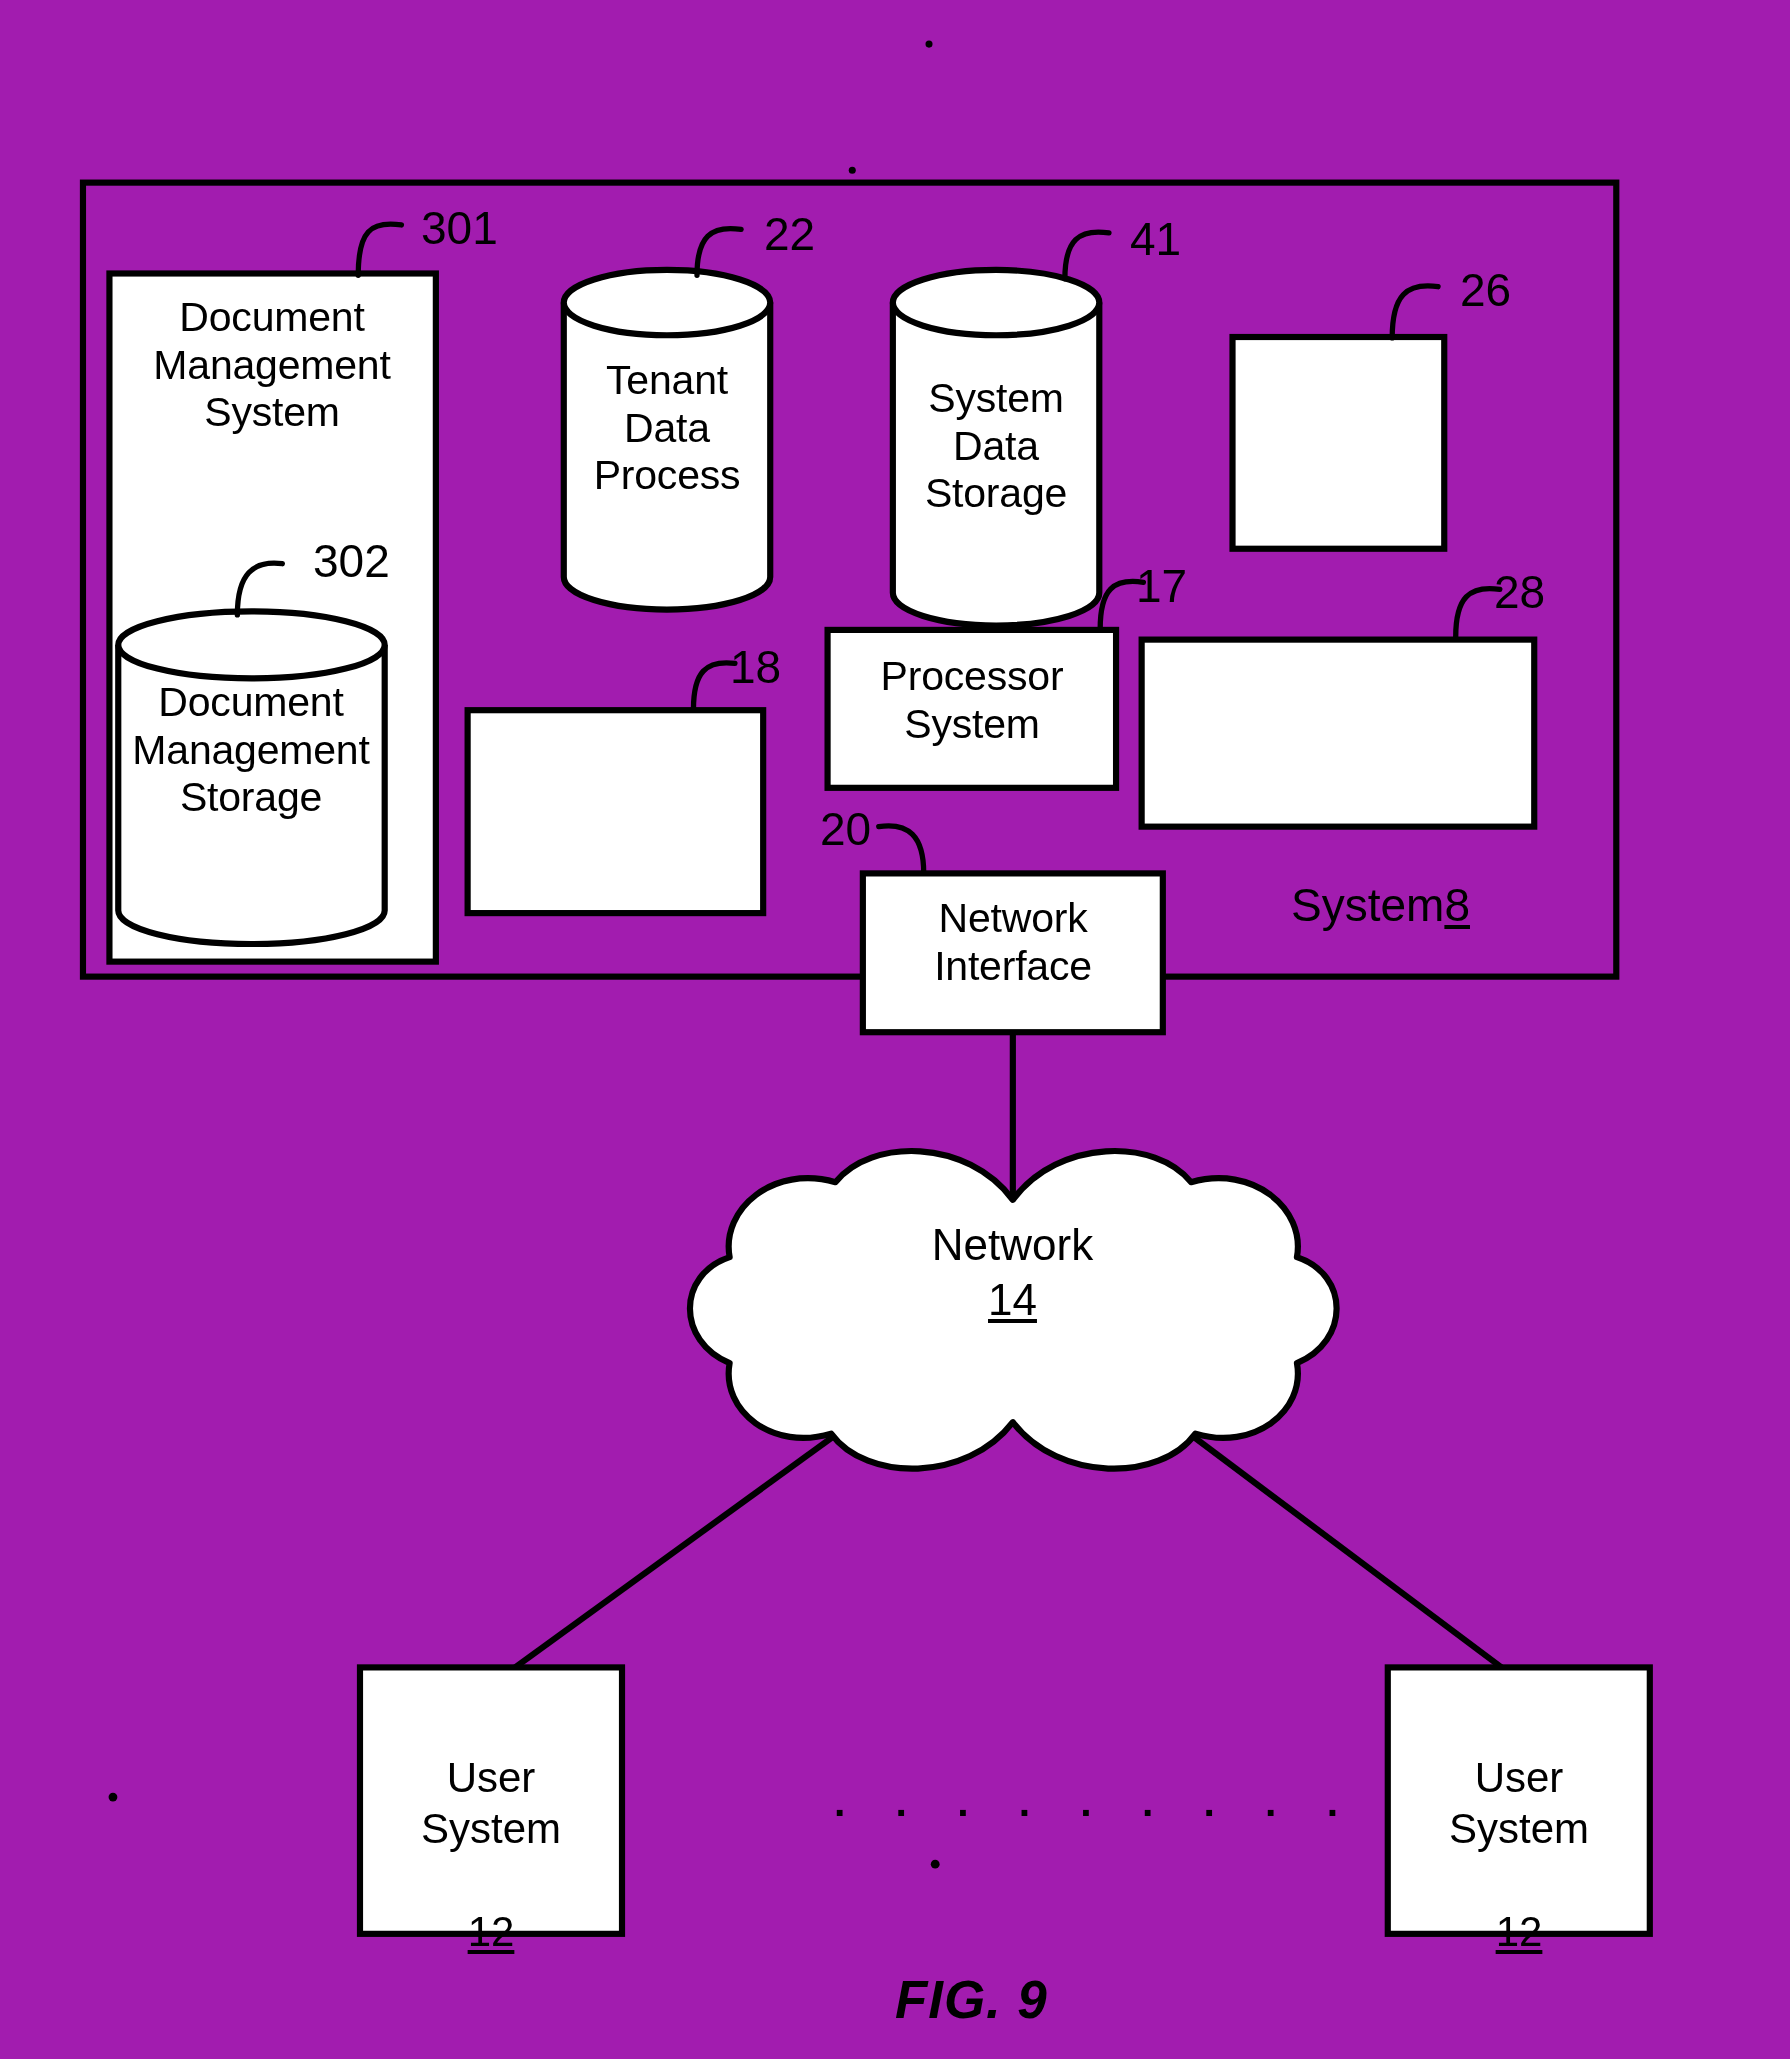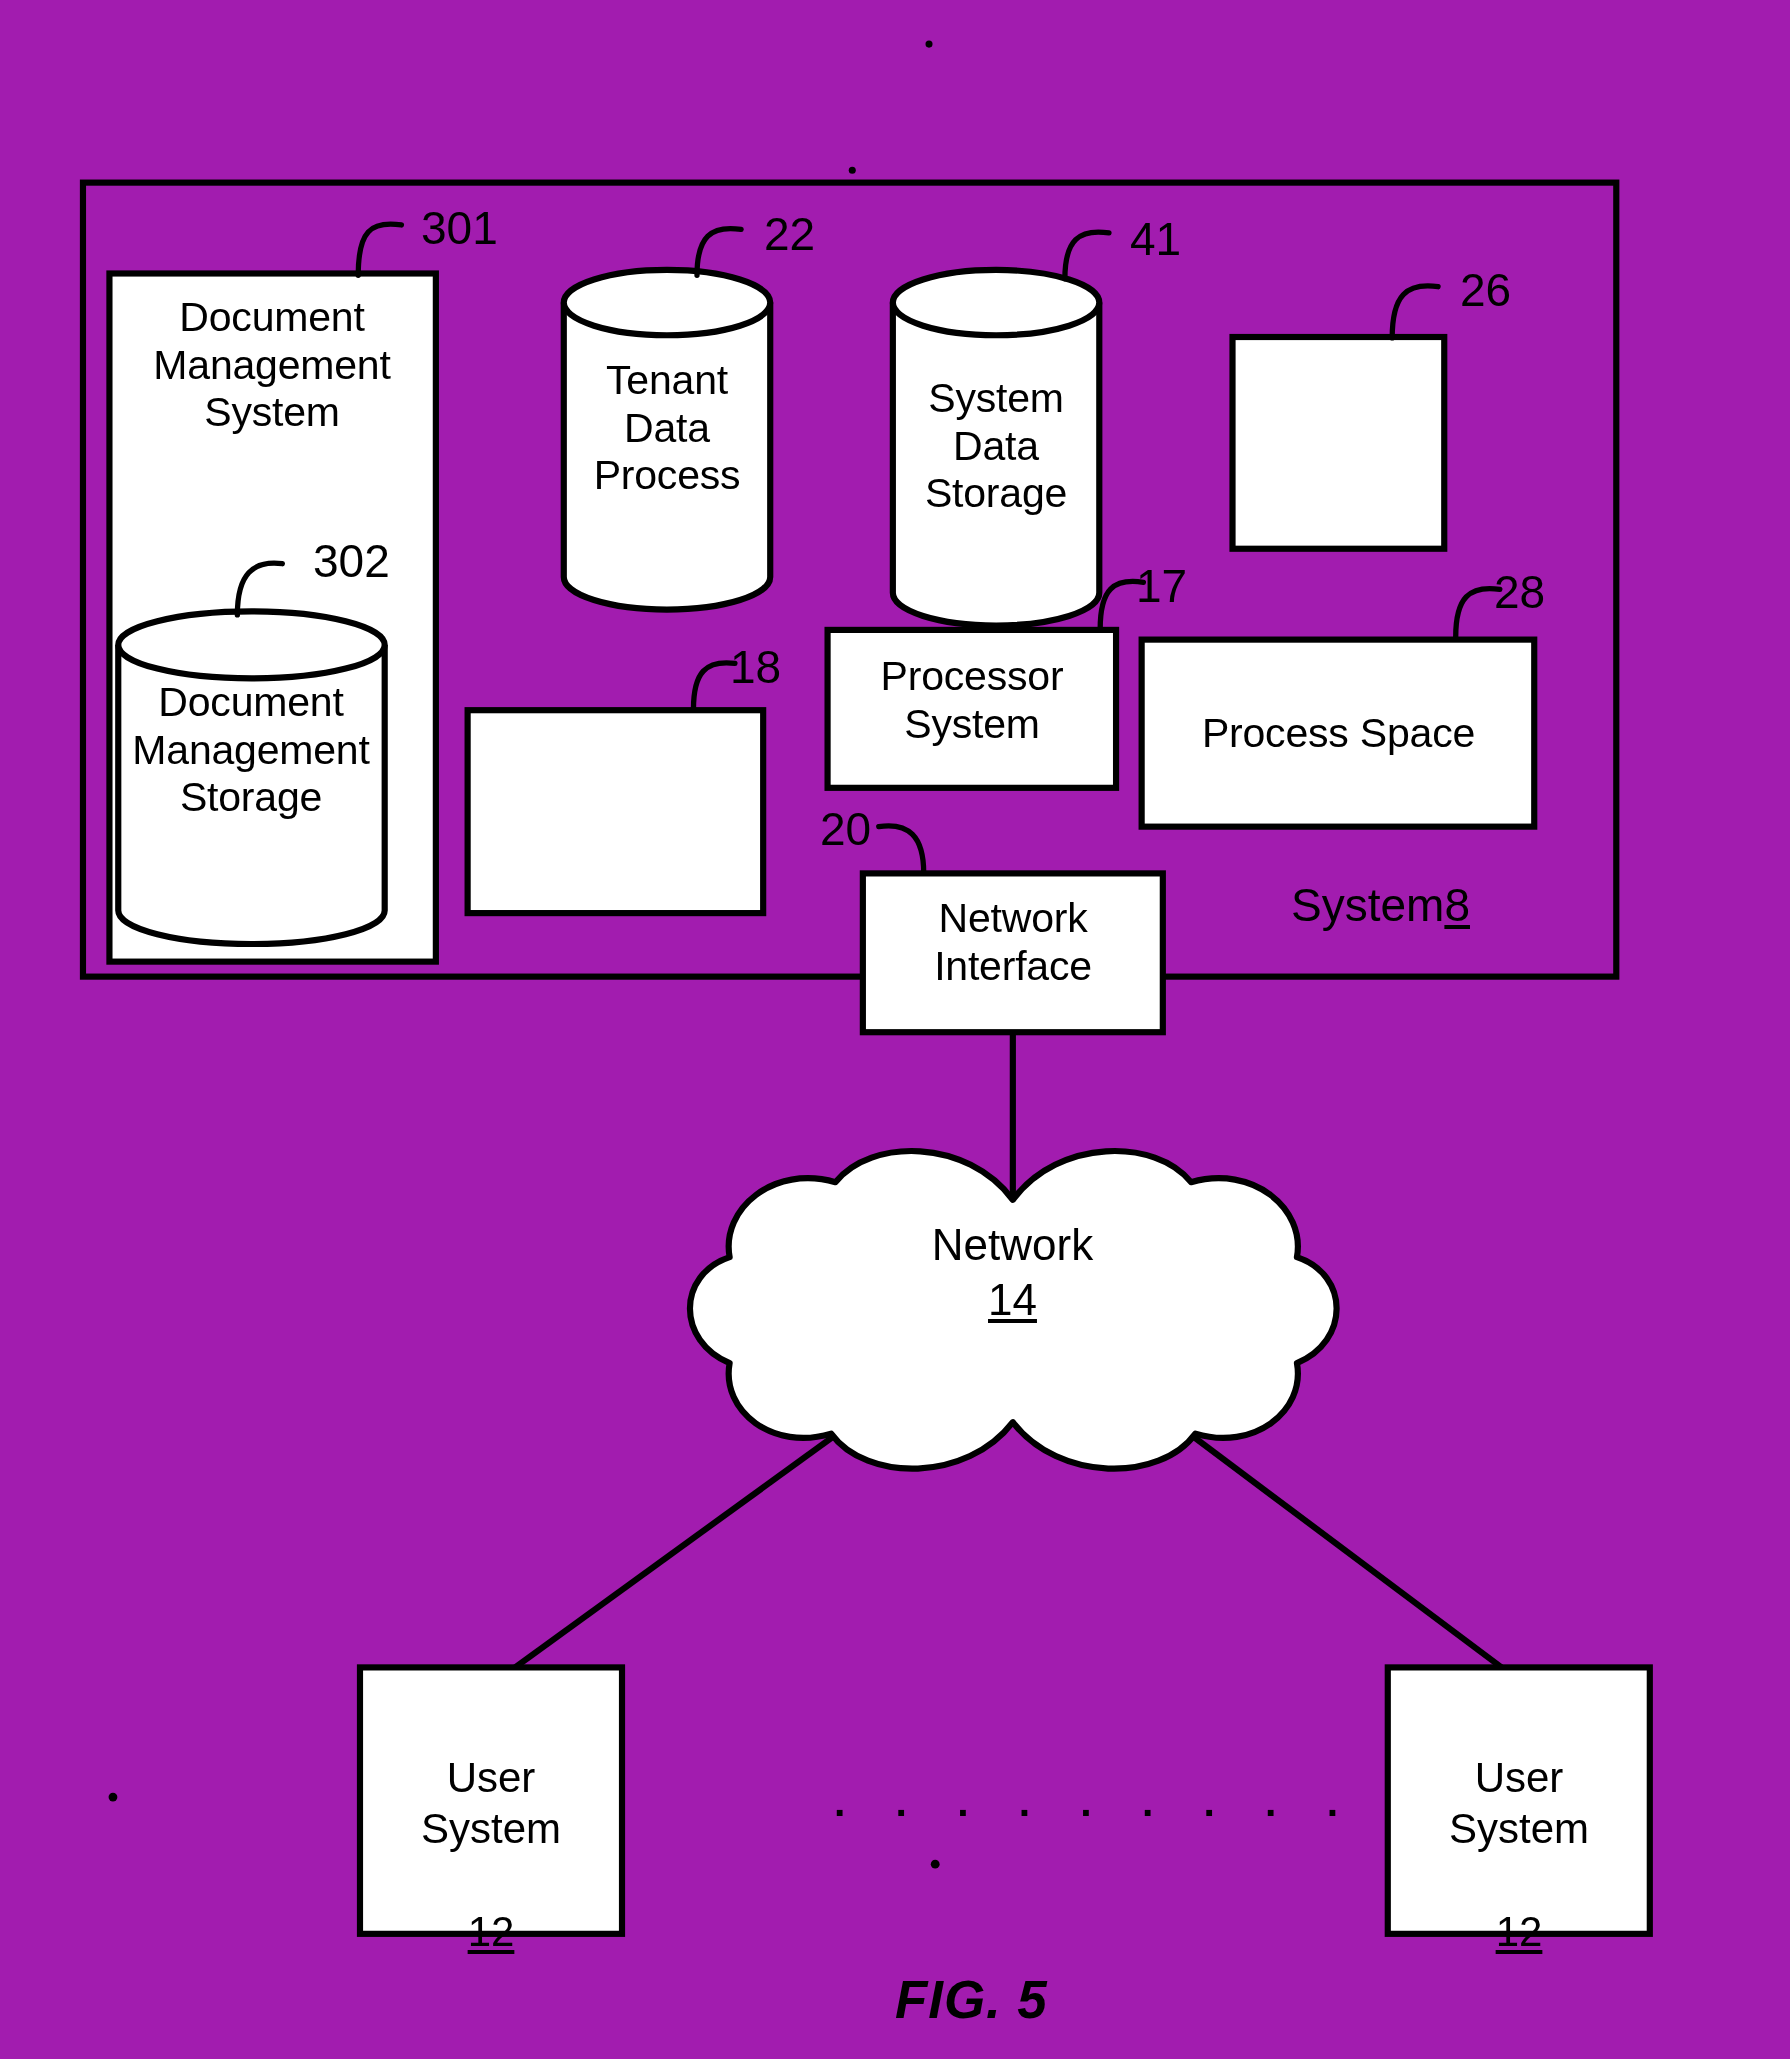--- a/index.html
+++ b/index.html
@@ -163,21 +163,20 @@
 Process</div>
 
   <div class="lbl blocktext" style="left:893px; top:375px; width:206px;">System
 Data
 Storage</div>
 
 
   <div class="lbl blocktext" style="left:828px; top:653px; width:288px;">Processor
 System</div>
 
-  <div class="lbl blocktext" style="left:1142px; top:710px; width:393px;">Process Space</div>
 
 
   <div class="lbl blocktext" style="left:863px; top:895px; width:300px;">Network
 Interface</div>
 
   <div style="position:absolute; left:1235px; top:878px; width:291px; text-align:center; font-size:46px;">
     <span>System</span><span class="u">8</span>
   </div>
 
 
@@ -193,16 +192,16 @@
   </div>
 
   <div style="position:absolute; left:1388px; top:1701px; width:262px; text-align:center; font-size:42px; line-height:1.22; white-space:pre-line;">
     <span>User
 System</span><br>
     <span class="u">12</span>
   </div>
 
   <div class="dots" style="left:834px; top:1782px;">. . . . . . . . .</div>
 
-  <div class="figcaption" style="left:895px; top:1969px;">FIG. 5</div>
+  <div class="figcaption" style="left:895px; top:1969px;">FIG. 9</div>
 
 </div>
 
 
 </body></html>

